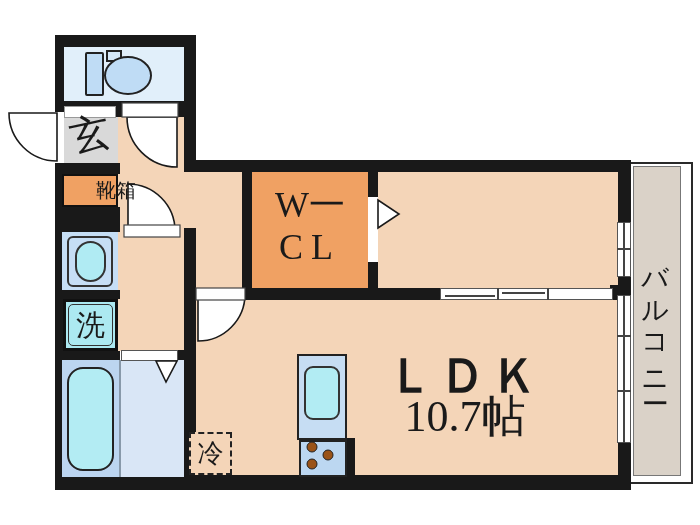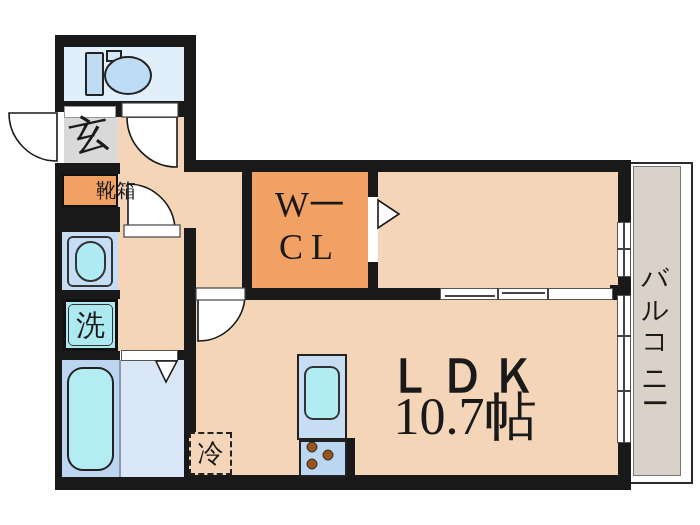--- a/index.html
+++ b/index.html
@@ -115,17 +115,17 @@
     <circle cx="328" cy="455" r="5" fill="#9A5318" stroke="#222" stroke-width="1"></circle>
     <circle cx="312" cy="464" r="5" fill="#9A5318" stroke="#222" stroke-width="1"></circle>
   </svg>
 
   <div class="abs lbl" style="left:64px;top:110px;width:52px;height:50px;font-size:40px;transform:rotate(-12deg);">玄</div>
   <div class="abs lbl" style="left:62px;top:176px;width:56px;height:29px;font-size:20px;margin-left:26px;">靴箱</div>
   <div class="abs lbl" style="left:63px;top:299px;width:55px;height:52px;font-size:29px;">洗</div>
   <div class="abs lbl" style="left:252px;top:185px;width:116px;height:42px;font-size:36px;">W一</div>
   <div class="abs lbl" style="left:252px;top:227px;width:116px;height:42px;font-size:36px;letter-spacing:8px;">CL</div>
   <div class="abs lbl" style="left:360px;top:352px;width:210px;height:48px;font-size:48px;letter-spacing:4px;font-weight:bold;">ＬＤＫ</div>
-  <div class="abs lbl" style="left:360px;top:392px;width:210px;height:50px;font-size:52px;">10.7帖</div>
+  <div class="abs lbl" style="left:360px;top:392px;width:210px;height:50px;font-size:44px;">10.7帖</div>
   <div class="abs lbl" style="left:639px;top:228px;width:32px;height:185px;font-size:27px;writing-mode:vertical-rl;letter-spacing:5px;">バルコニー</div>
   <div class="abs lbl" style="left:189px;top:432px;width:43px;height:43px;font-size:26px;">冷</div>
 
 </div>
 
 </body></html>

